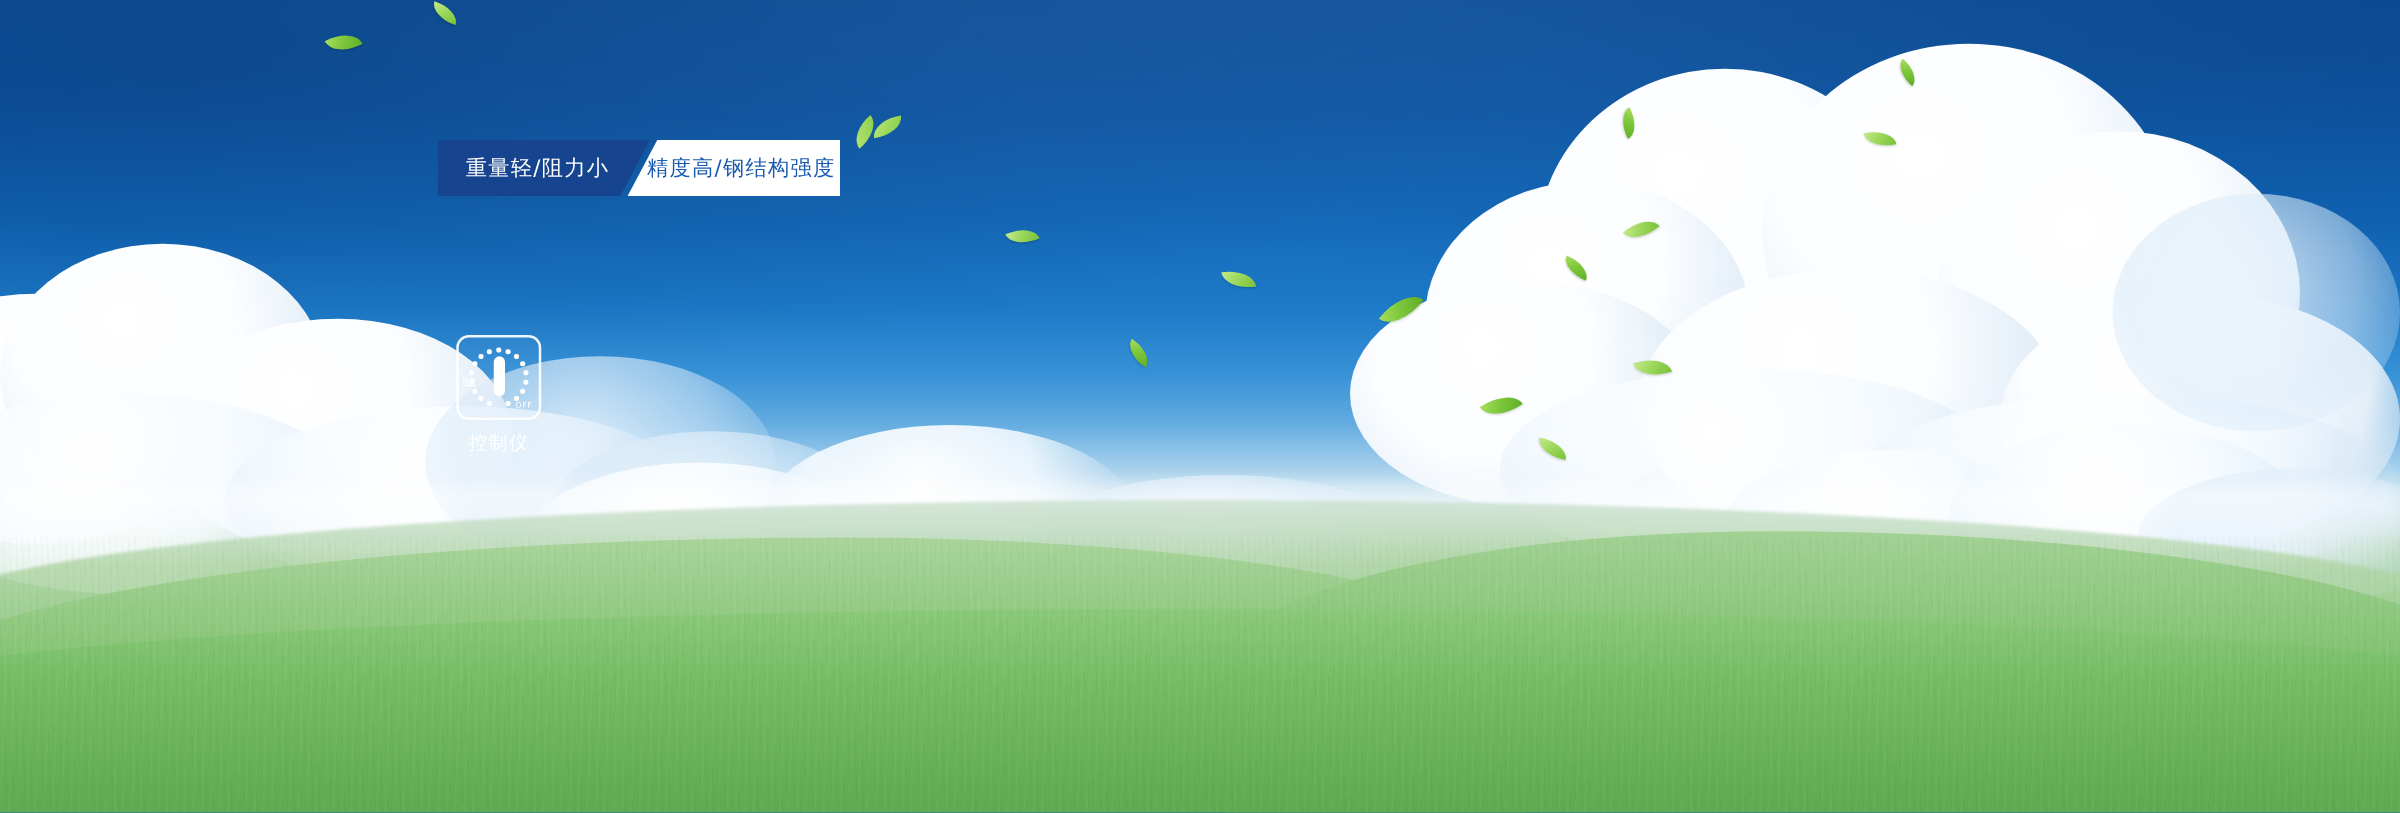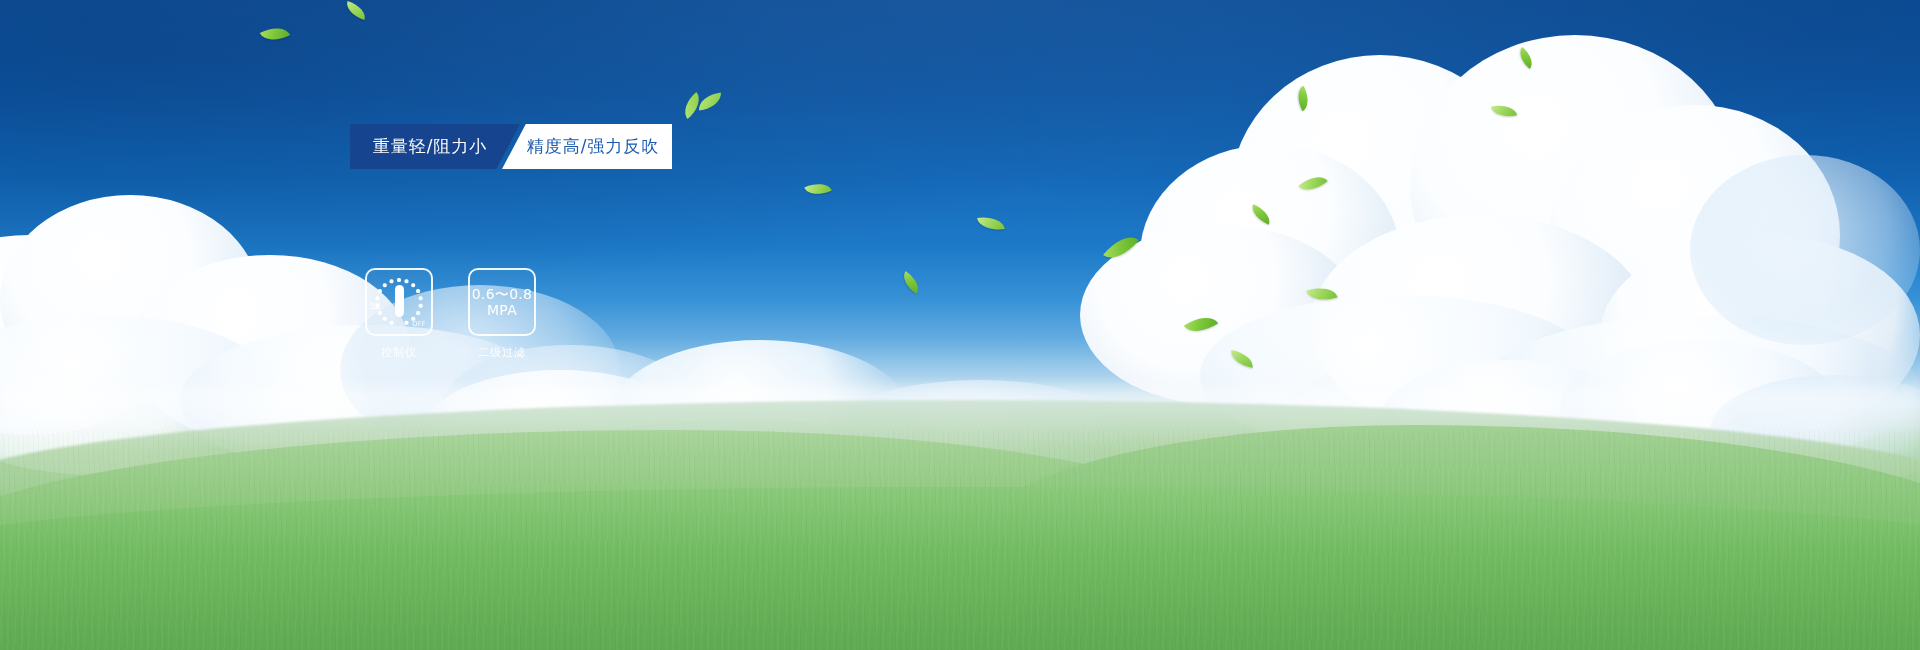--- a/index.html
+++ b/index.html
@@ -132,21 +132,21 @@
     position:absolute; left:330px; top:-12px; width:46px; height:32px;
   }
   #title-sprig .sl{
     position:absolute; width:24px; height:15px;
     background:linear-gradient(120deg,#bde77f,#82cc3e);
     border-radius:100% 0 100% 0;
   }
 
   
   #tags{
-    position:relative; margin-top:24px;
+    position:relative; margin-top:12px;
     display:flex; align-items:stretch;
     width:322px; height:45px;
   }
   .tag{
     display:flex; align-items:center; justify-content:center;
     font-size:17px; letter-spacing:1px; white-space:nowrap;
   }
   #tag-primary{
     width:170px;
     background:#16448f;
@@ -174,21 +174,21 @@
     border-radius:10px;
     display:flex; align-items:center; justify-content:center;
     position:relative;
     background:rgba(255,255,255,.03);
   }
   .feat-text{
     color:#ffffff; font-size:14px; line-height:1.15; letter-spacing:.3px;
   }
   .feat-text .l2{ display:block; }
   .feat-label{
-    margin-top:9px; color:#ffffff; font-size:11px; letter-spacing:1px; white-space:nowrap;
+    margin-top:9px; color:#ffffff; font-size:15px; letter-spacing:1px; white-space:nowrap;
   }
 
   
   .ic-gauge{ position:relative; width:56px; height:56px; }
   .ic-gauge .dot{
     position:absolute; width:3.2px; height:3.2px; border-radius:50%;
     background:#fff; left:50%; top:50%; margin:-1.6px 0 0 -1.6px;
   }
   .ic-gauge .needle{
     position:absolute; left:50%; top:11px; margin-left:-4.5px;
@@ -297,21 +297,21 @@
   <div id="copy">
 
     <div id="title-sprig">
       <div class="sl" style="left:0;  top:10px; transform:rotate(-40deg);"></div>
       <div class="sl" style="left:18px; top:6px; transform:rotate(-8deg);"></div>
     </div>
 
 
     <div id="tags">
       <div class="tag" id="tag-primary">重量轻/阻力小</div>
-      <div class="tag" id="tag-secondary">精度高/强力反吹</div>
+      <div class="tag" id="tag-secondary">精度高/钢结构强度</div>
     </div>
   </div>
 
   <div id="features">
 
     <div class="feature">
       <div class="feat-box">
         <div class="ic-gauge">
           <div class="dot" style="transform:translate(0px,-22px)"></div>
           <div class="dot" style="transform:translate(7.5px,-20.7px)"></div>
@@ -331,27 +331,18 @@
           <div class="dot" style="transform:translate(-14.2px,-16.8px)"></div>
           <div class="dot" style="transform:translate(-7.5px,-20.7px)"></div>
           <div class="needle"></div>
           <span class="tx no">NO</span>
           <span class="tx off">OFF</span>
         </div>
       </div>
       <div class="feat-label">控制仪</div>
     </div>
 
-    <div class="feature">
-      <div class="feat-box">
-        <div class="feat-text">
-          <span class="l1">0.6〜0.8</span>
-          <span class="l2">MPA</span>
-        </div>
-      </div>
-      <div class="feat-label">二级过滤</div>
-    </div>
 
 
 
 
   </div>
 </div>
 
 </body></html>

